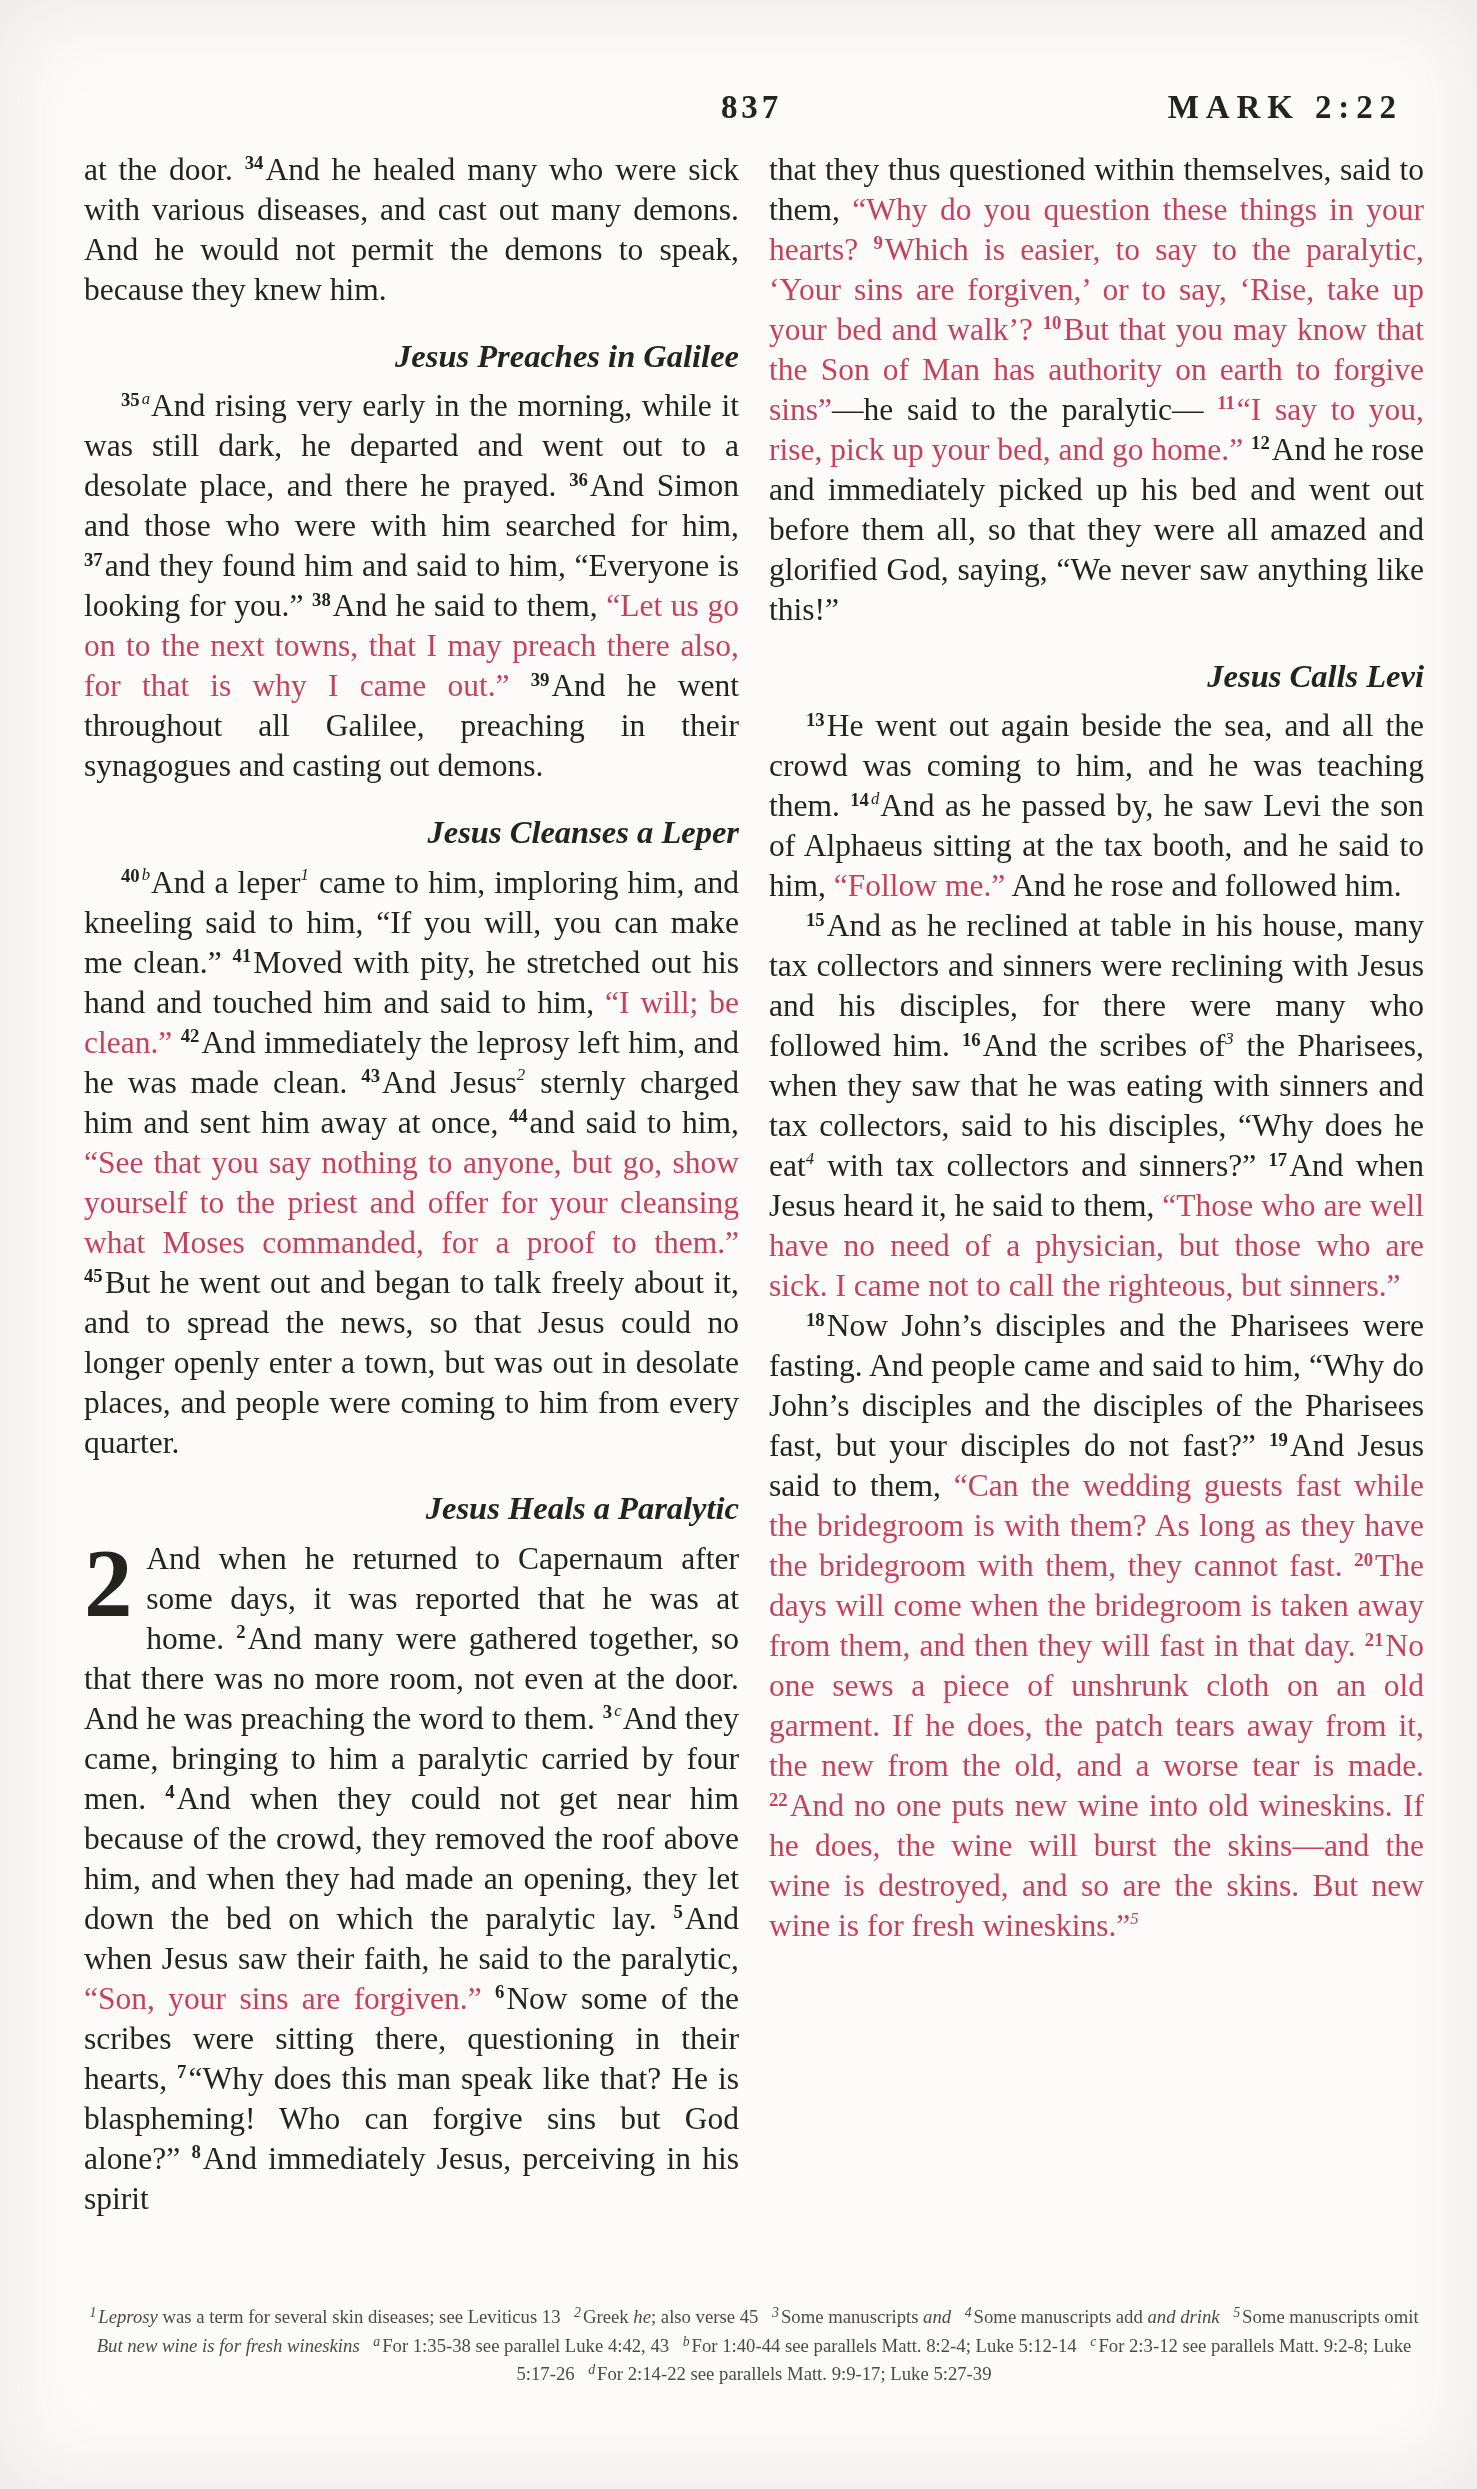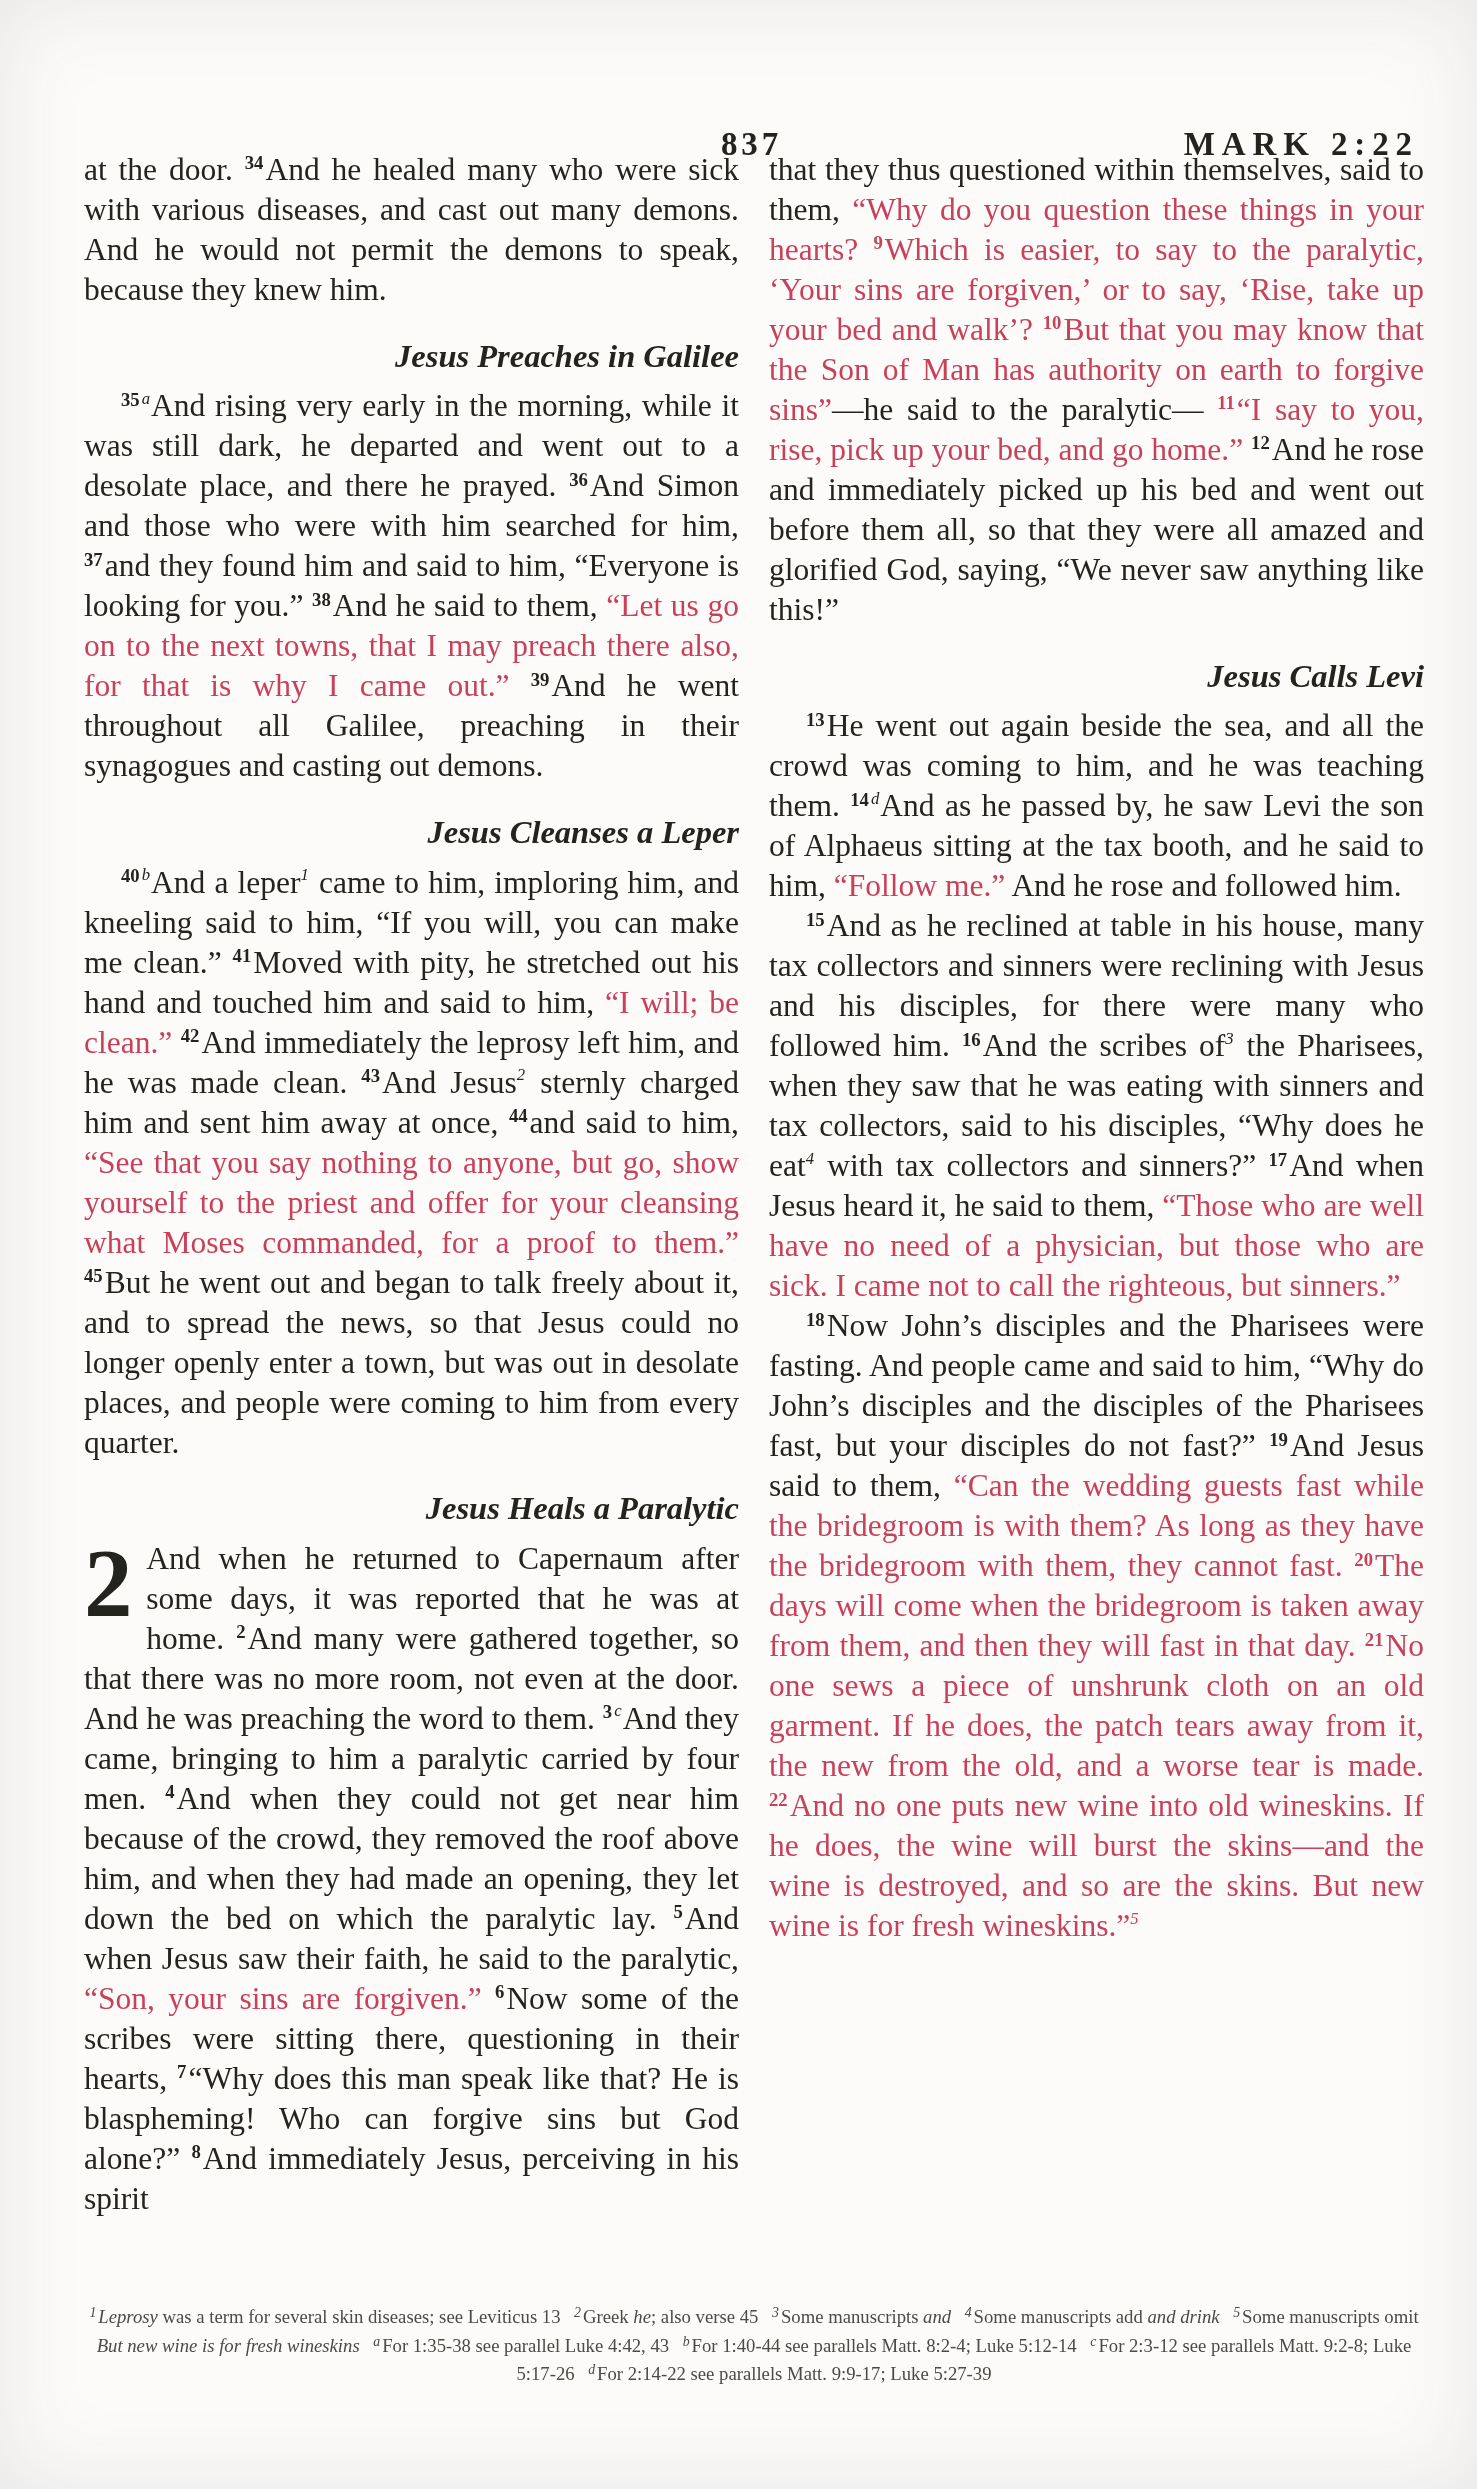--- a/index.html
+++ b/index.html
@@ -5,24 +5,24 @@
   html,body { margin:0; padding:0; }
   body { background:#e9e8e4; font-family:"Liberation Serif","DejaVu Serif",serif; }
   .page {
     position:relative; width:1478px; height:2489px; margin:0 auto;
     background:#fcfbf9; color:var(--ink,#24241f);
     box-shadow: inset 0 0 89px rgba(60,60,55,0.10);
     overflow:hidden;
   }
   .page-header {
     position:absolute; top:89px; left:84px; right:59px; height:45px;
-    font-weight:bold; font-size:33px; letter-spacing:3.9px;margin-top:37px;
+    font-weight:bold; font-size:33px; letter-spacing:3.9px;
   }
   .page-number { position:absolute; left:0; right:0; text-align:center; }
-  .running-head { position:absolute; right:0; top:0; letter-spacing:6.9px; }
+  .running-head { position:absolute; right:16px; top:0; letter-spacing:6.9px; }
 
   .columns {
     position:absolute; top:150px; left:84px; width:1340px;
     display:flex; gap:30px;
     font-size:31.5px; line-height:40px; text-align:justify;
   }
   .column { flex:1 1 0; min-width:0; }
 
   .para { margin:0; }
   .para.indent { text-indent:37px; }

